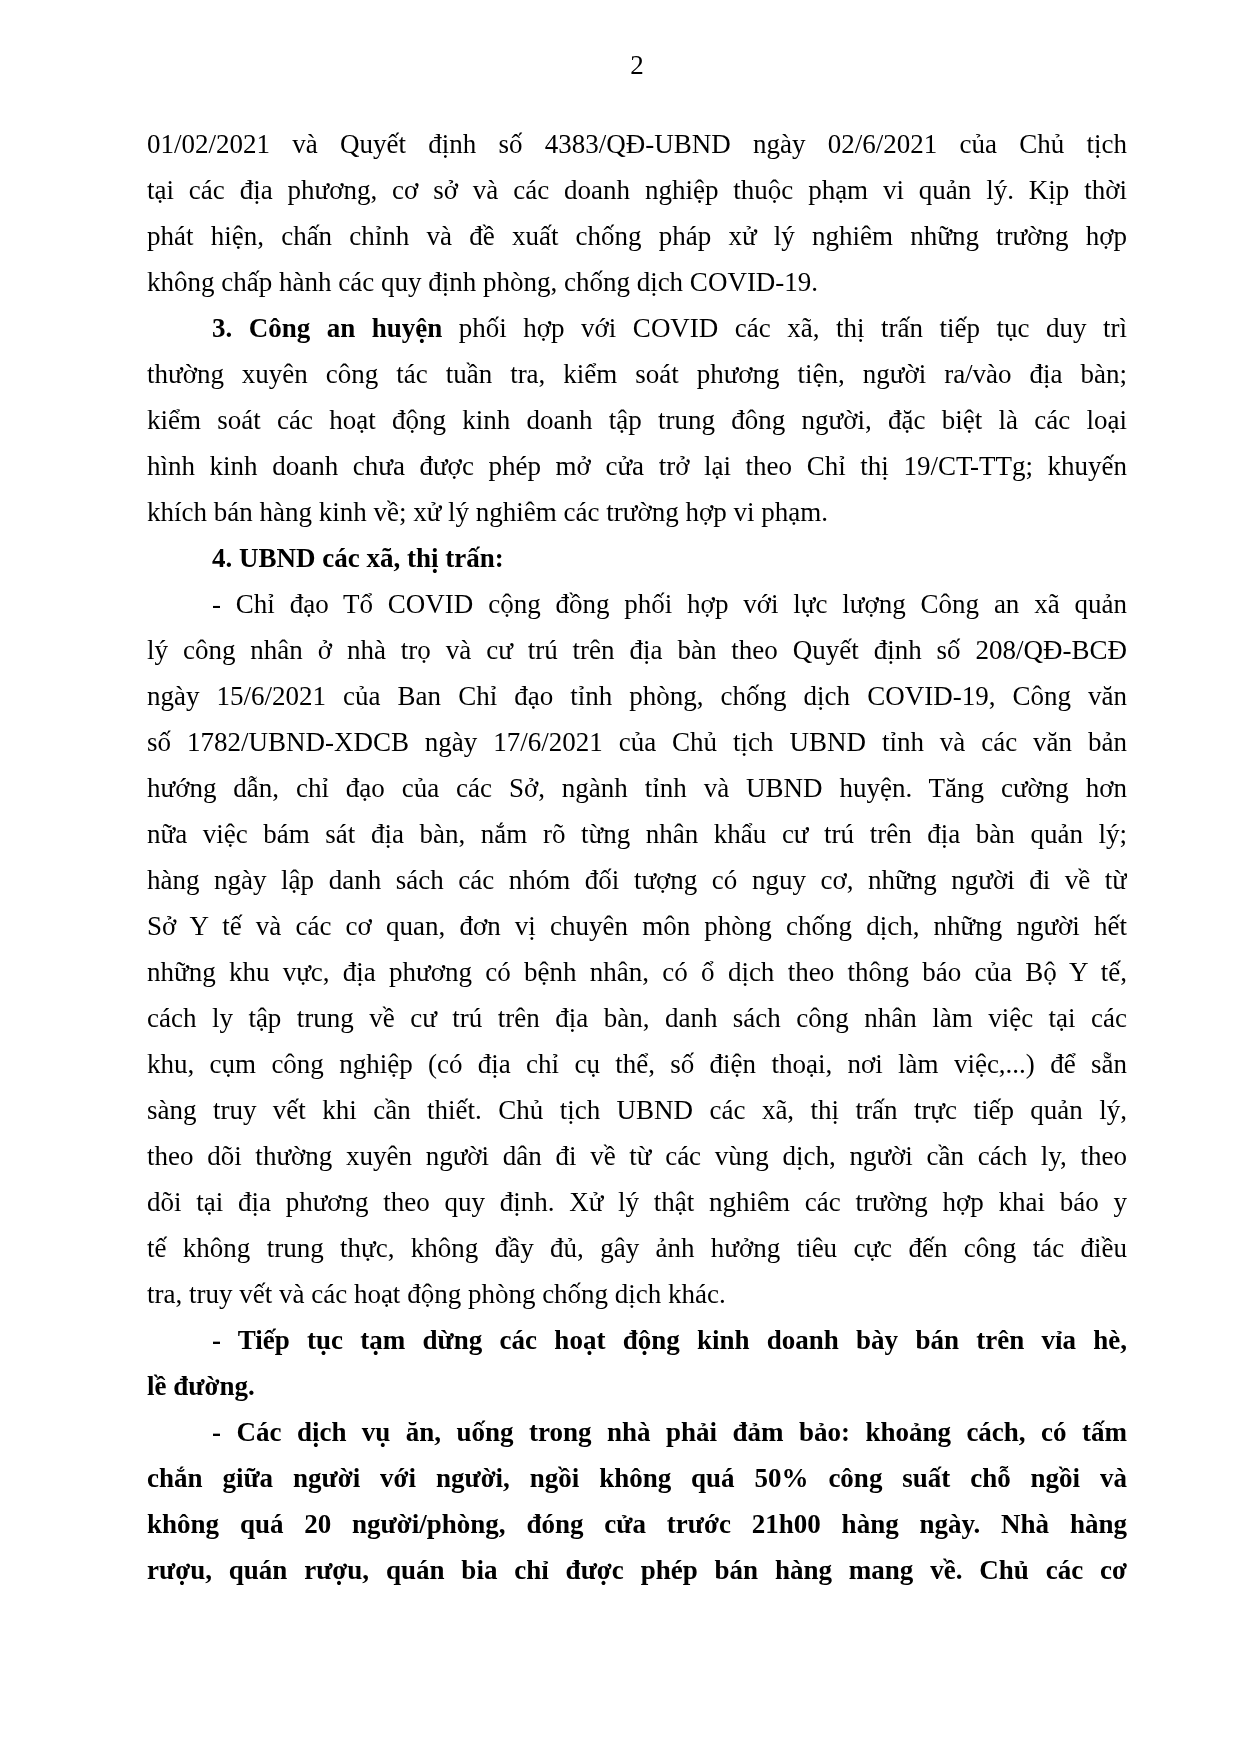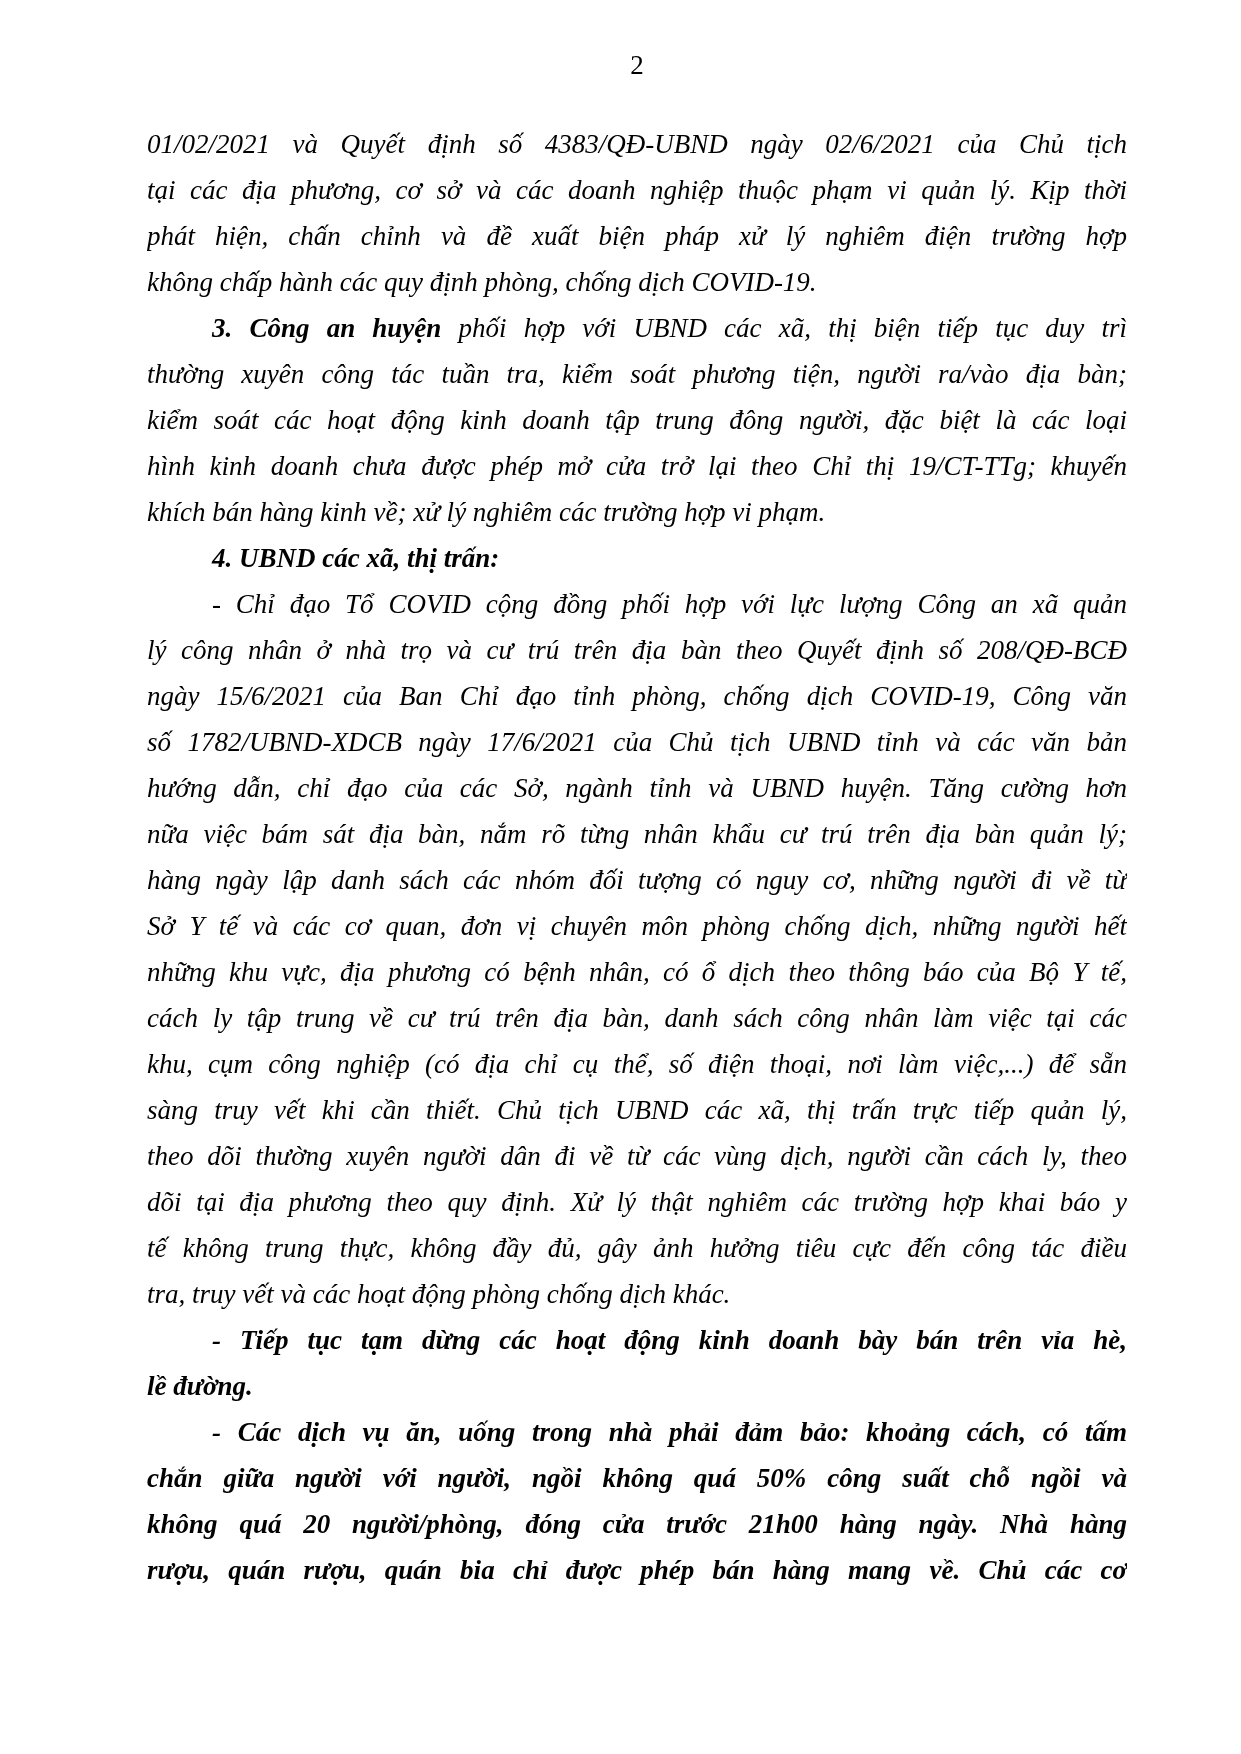--- a/index.html
+++ b/index.html
@@ -25,21 +25,20 @@
   }
   .page-number {
     text-align: center;
   }
   .document-body {
     margin-top: 33px;
   }
   .paragraph {
     margin: 0;
     padding: 0;
-    font-style: italic;
   }
   .line {
     text-align: justify;
     height: 46px;
     overflow: hidden;
   }
   
   .line.fill {
     text-align-last: justify;
   }
@@ -59,25 +58,25 @@
 </head>
 <body>
 
 <div class="sheet">
   <div class="text-column">
     <div class="page-number">2</div>
     <div class="document-body">
         <div class="paragraph">
           <div class="line fill"><span>01/02/2021 và Quyết định số 4383/QĐ-UBND ngày 02/6/2021 của Chủ tịch</span></div>
           <div class="line fill"><span>tại các địa phương, cơ sở và các doanh nghiệp thuộc phạm vi quản lý. Kịp thời</span></div>
-          <div class="line fill"><span>phát hiện, chấn chỉnh và đề xuất biện pháp xử lý nghiêm điện trường hợp</span></div>
+          <div class="line fill"><span>phát hiện, chấn chỉnh và đề xuất chống pháp xử lý nghiêm những trường hợp</span></div>
           <div class="line"><span>không chấp hành các quy định phòng, chống dịch COVID-19.</span></div>
         </div>
         <div class="paragraph">
-          <div class="line fill indent"><span class="bold">3. Công an huyện</span><span> phối hợp với UBND các xã, thị biện tiếp tục duy trì</span></div>
+          <div class="line fill indent"><span class="bold">3. Công an huyện</span><span> phối hợp với COVID các xã, thị trấn tiếp tục duy trì</span></div>
           <div class="line fill"><span>thường xuyên công tác tuần tra, kiểm soát phương tiện, người ra/vào địa bàn;</span></div>
           <div class="line fill"><span>kiểm soát các hoạt động kinh doanh tập trung đông người, đặc biệt là các loại</span></div>
           <div class="line fill"><span>hình kinh doanh chưa được phép mở cửa trở lại theo Chỉ thị 19/CT-TTg; khuyến</span></div>
           <div class="line"><span>khích bán hàng kinh về; xử lý nghiêm các trường hợp vi phạm.</span></div>
         </div>
         <div class="paragraph">
           <div class="line indent"><span class="bold">4. UBND các xã, thị trấn:</span></div>
         </div>
         <div class="paragraph">
           <div class="line fill indent"><span>- Chỉ đạo Tổ COVID cộng đồng phối hợp với lực lượng Công an xã quản</span></div>

